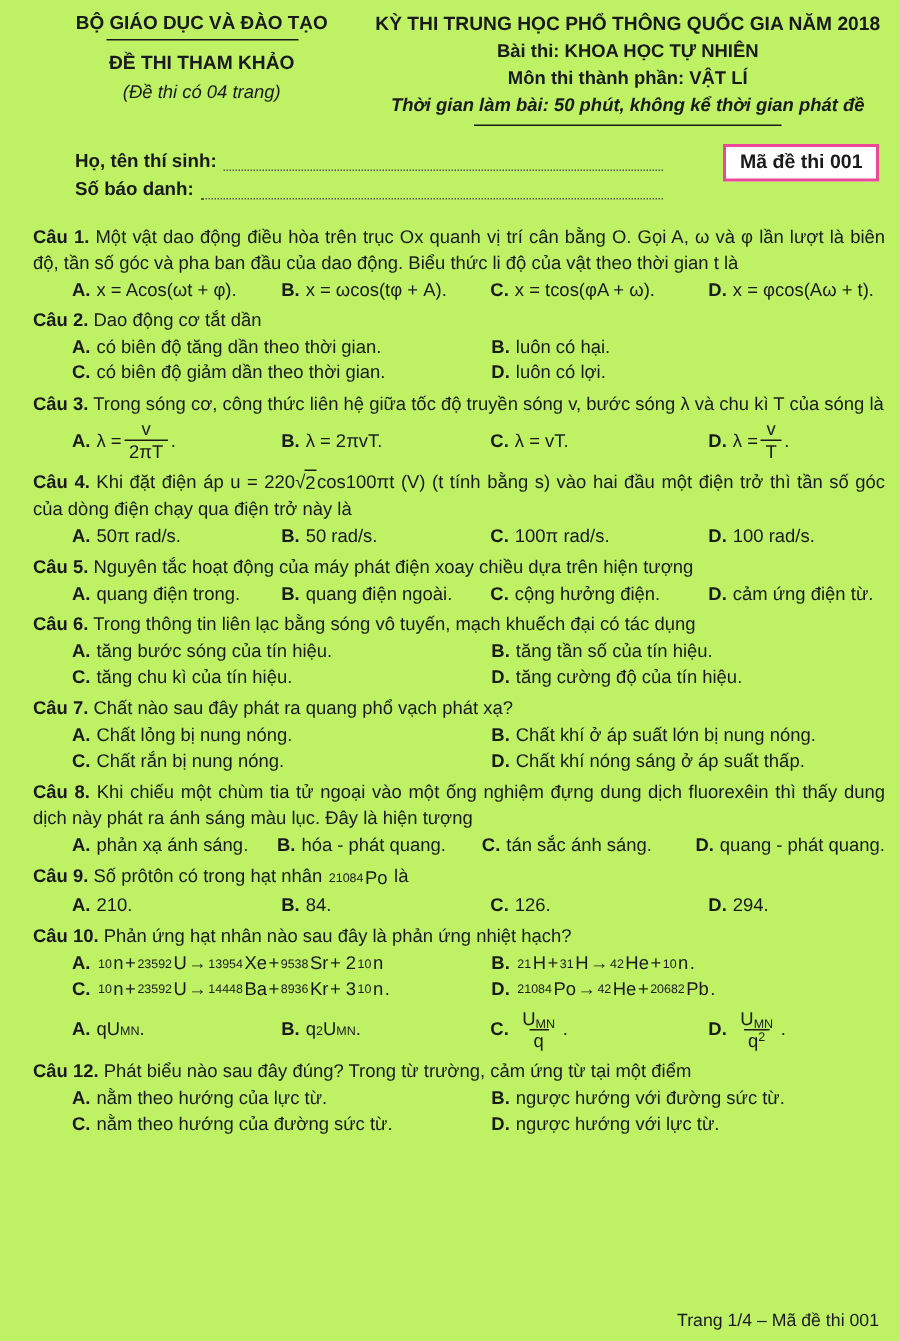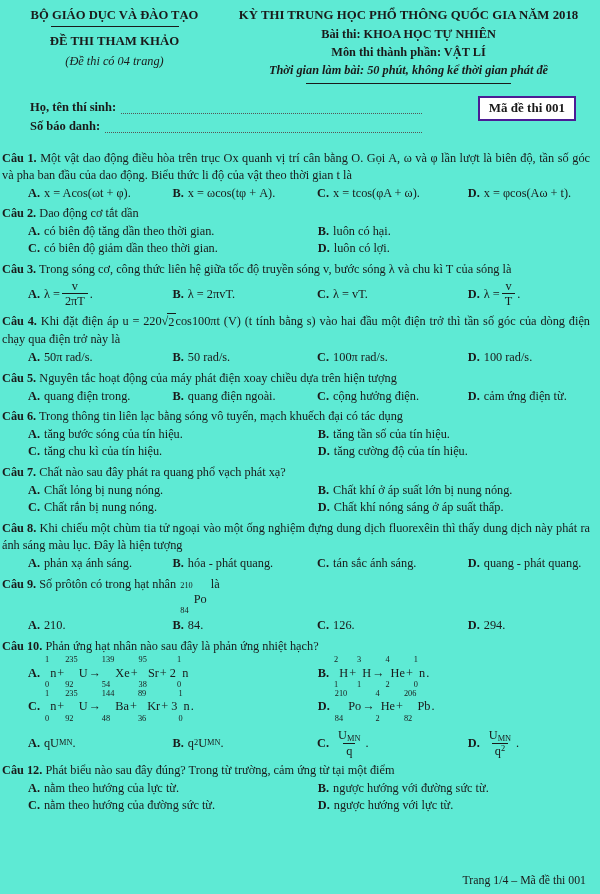--- a/index.html
+++ b/index.html
@@ -1,20 +1,20 @@
 <!DOCTYPE html>
 <html><head>
 <meta charset="utf-8">
 <style>
   * { margin:0; padding:0; box-sizing:border-box; }
   html,body { background:#888; }
   .page {
-    width:600px; height:894px; margin:0 auto; background:#5eead4;
-    color:#1a1a1a; font-family:Liberation Serif, serif;
-    font-size:12.3px; line-height:1.38; padding:7px 10px 6px 2px;
+    width:600px; height:894px; margin:0 auto; background:#bef264;
+    color:#1a1a1a; font-family:Liberation Sans, sans-serif;
+    font-size:12.3px; line-height:1.38; padding:7px 10px 6px 22px;
     display:flex; flex-direction:column; overflow:hidden; position:relative;
   }
   
   .hdr { display:flex; }
   .hdr-left { width:225px; text-align:center; }
   .hdr-right { flex:1; text-align:center; }
   .rule-left { width:128px; border-bottom:1.4px solid #1a1a1a; margin:2px auto 6px auto; }
   .rule-right { width:205px; border-bottom:1.4px solid #1a1a1a; margin:4px auto 0 auto; }
   .hl1 { font-weight:bold; font-size:12.6px; }
   .hl2 { font-weight:bold; font-size:12.8px; margin-top:1px; }
@@ -22,21 +22,21 @@
   .hr1 { font-weight:bold; font-size:12.8px; }
   .hr2 { font-weight:bold; margin-top:1px; }
   .hr3 { font-weight:bold; margin-top:1px; }
   .hr4 { font-weight:bold; font-style:italic; margin-top:1px; }
   
   .info { margin:14px 0 6px 0; position:relative; padding-left:28px; }
   .info-line { display:flex; align-items:flex-end; height:19px; width:392px; }
   .info-line b { white-space:nowrap; font-size:12.5px; }
   .dotline { flex:1; border-bottom:1.6px dotted #555; margin:0 0 3px 5px; }
   .code-box {
-    position:absolute; right:14px; top:-2px; border:2px solid #4c1d95;
+    position:absolute; right:4px; top:-2px; border:2px solid #ec4899;
     padding:1px 9px 2px 9px; font-weight:bold; font-size:13px; background:#fff;
     box-shadow:0 0 0 1px #fff inset;
     margin-left:48px;
   }
   
   .qs { margin-top:8px; }
   .q { margin-bottom:4px; }
   .q-line { text-align:justify; }
   .q-label { font-weight:bold; }
   .opts { display:grid; padding-left:26px; margin-top:1px; column-gap:4px; }
@@ -47,22 +47,22 @@
   .opt-text { display:inline-flex; align-items:center; flex-wrap:nowrap; }
   sub,sup { font-size:0.68em; line-height:1; }
   sub { vertical-align:-0.25em; } sup { vertical-align:0.45em; }
   
   .frac { display:inline-flex; flex-direction:column; align-items:center;
           vertical-align:middle; margin:0 2px; line-height:1.15; }
   .frac .num { padding:0 3px; }
   .frac .den { border-top:1.2px solid #1a1a1a; padding:0 3px; }
   
   .nuc { display:inline-flex; align-items:center; margin:0 1px; }
-  .nuc .az { display:inline-flex; flex-direction:column; align-items:flex-start;
-             font-size:8.3px; line-height:1.08; margin-right:1px;gap:16px; }
+  .nuc .az { display:inline-flex; flex-direction:row; align-items:center;
+             font-size:8.3px; line-height:1.08; margin-right:1px; }
   .nuc .sym { font-size:1em; }
   
   .sqrt { display:inline-flex; align-items:flex-start; }
   .sqrt .rad { border-top:1.1px solid #1a1a1a; margin-left:-1px; padding:0 1px; }
   
   .foot { margin-top:auto; text-align:right; font-size:11.8px; padding-right:4px; }
 </style>
 </head>
 <body>
 

